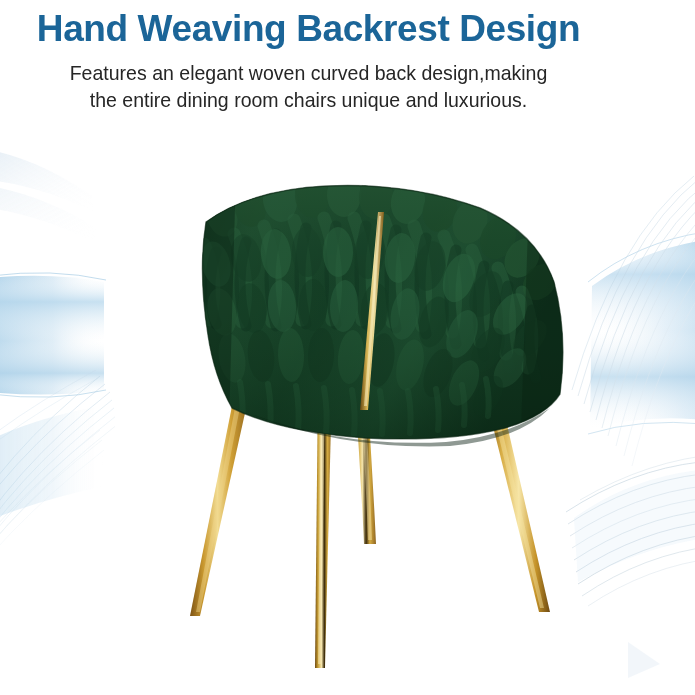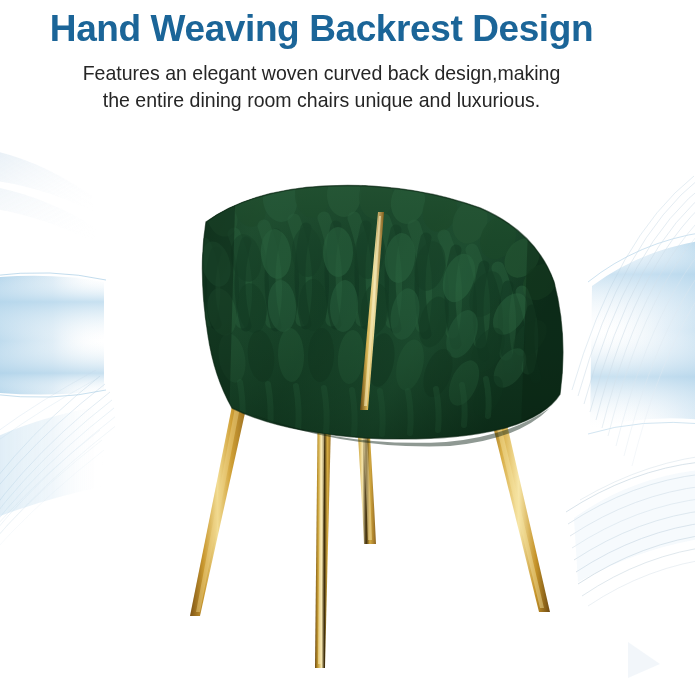--- a/index.html
+++ b/index.html
@@ -30,21 +30,21 @@
     top: 0;
     left: 0;
     width: 695px;
     height: 695px;
   }
 
   
   .header {
     position: absolute;
     top: 0;
-    left: 13px;
+    left: 0;
     width: 617px;
     text-align: center;
     z-index: 5;
   }
   .title {
     margin: 0;
     padding-top: 7px;
     font-family: "Liberation Sans", sans-serif;
     font-size: 37px;
     font-weight: bold;

